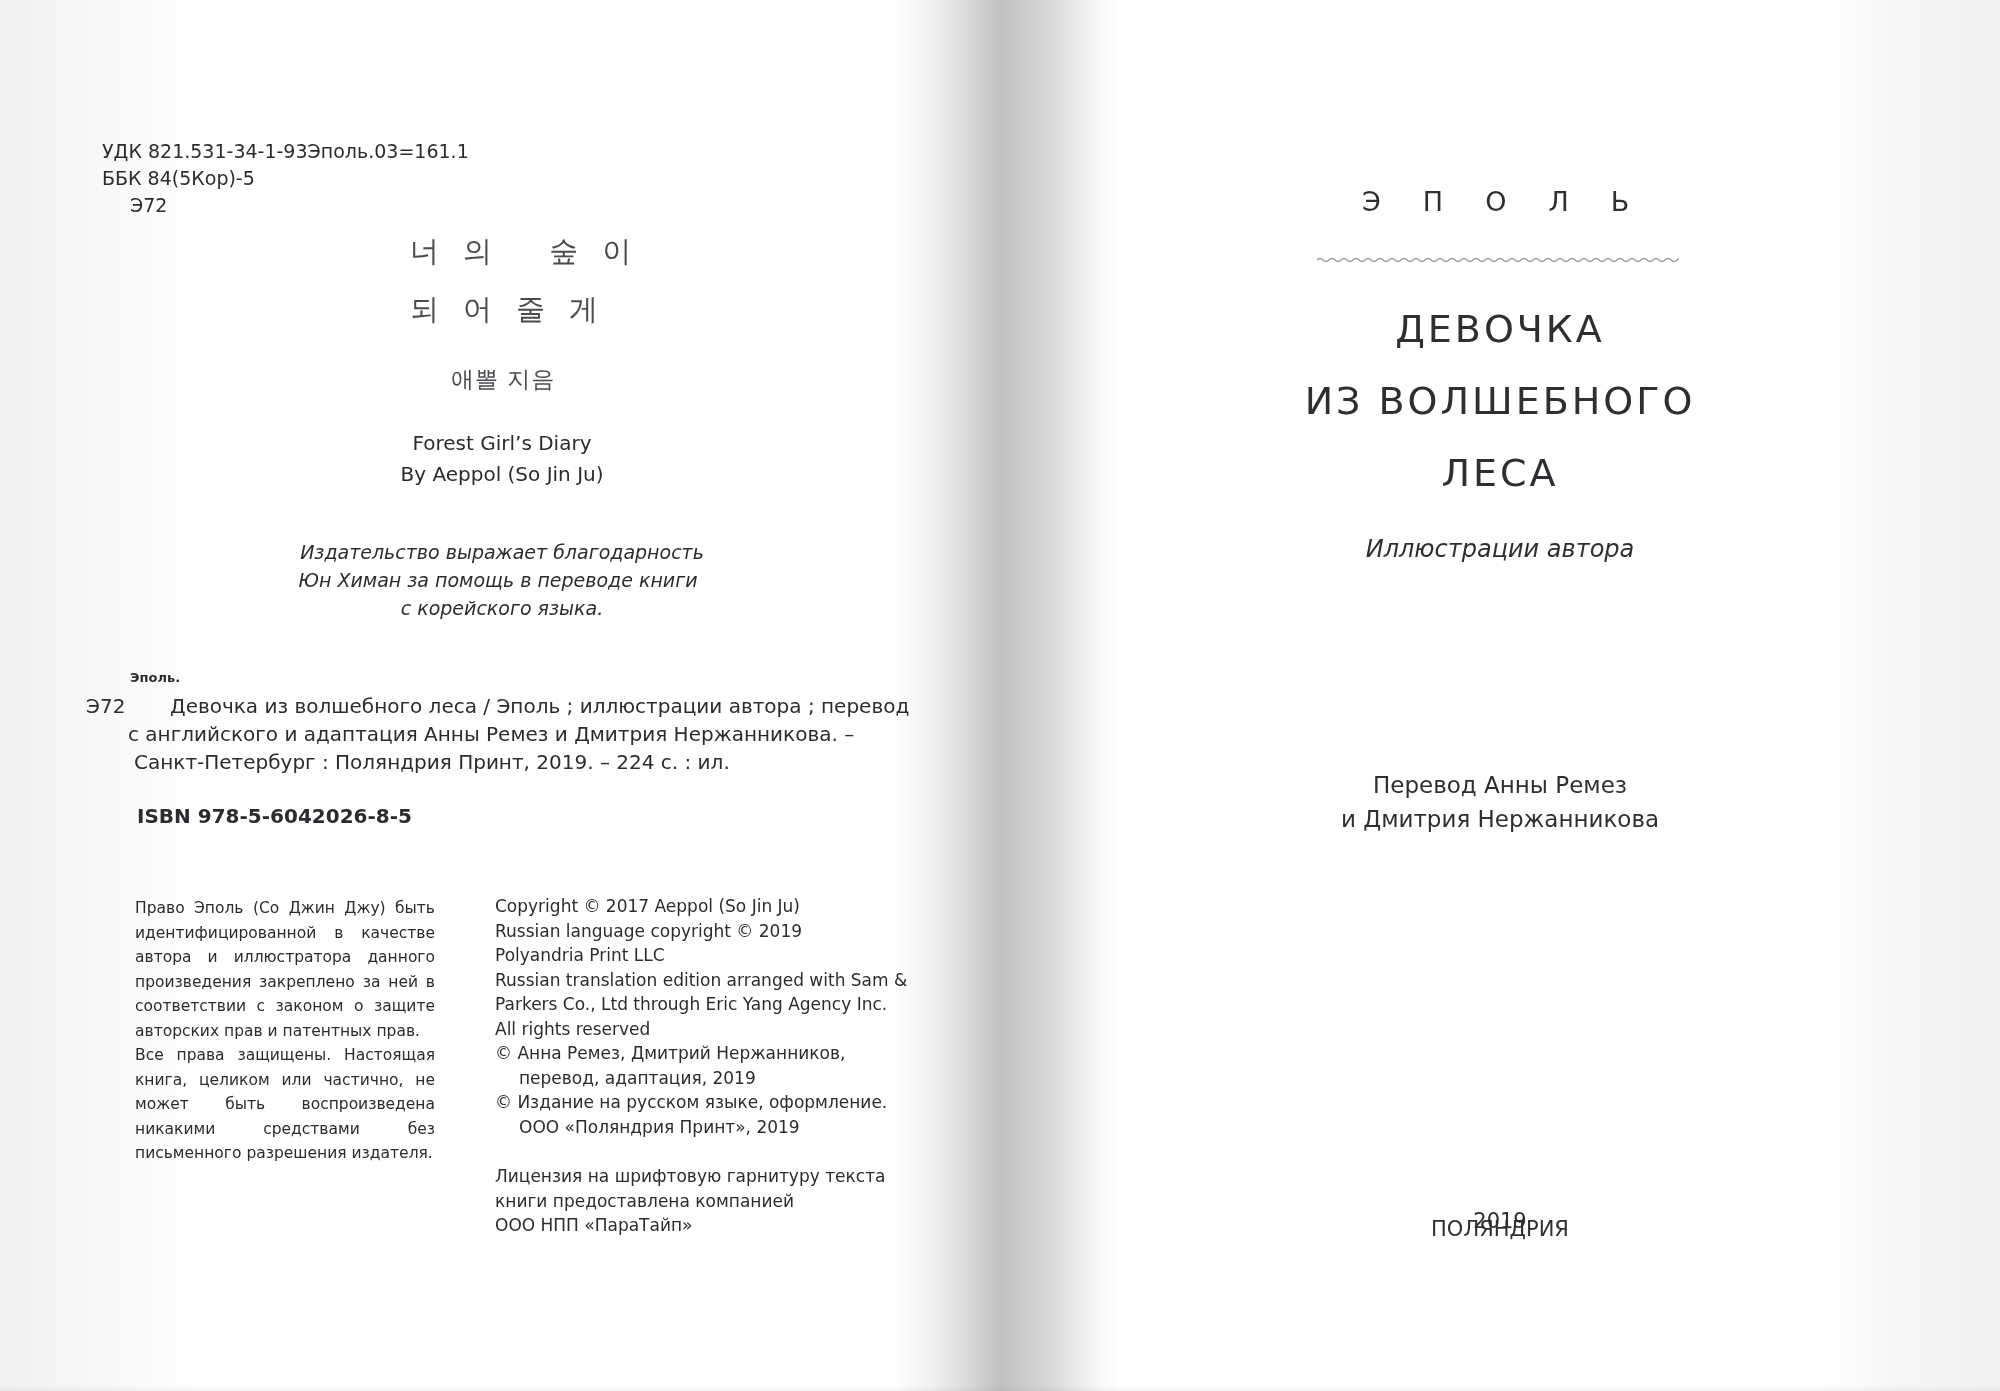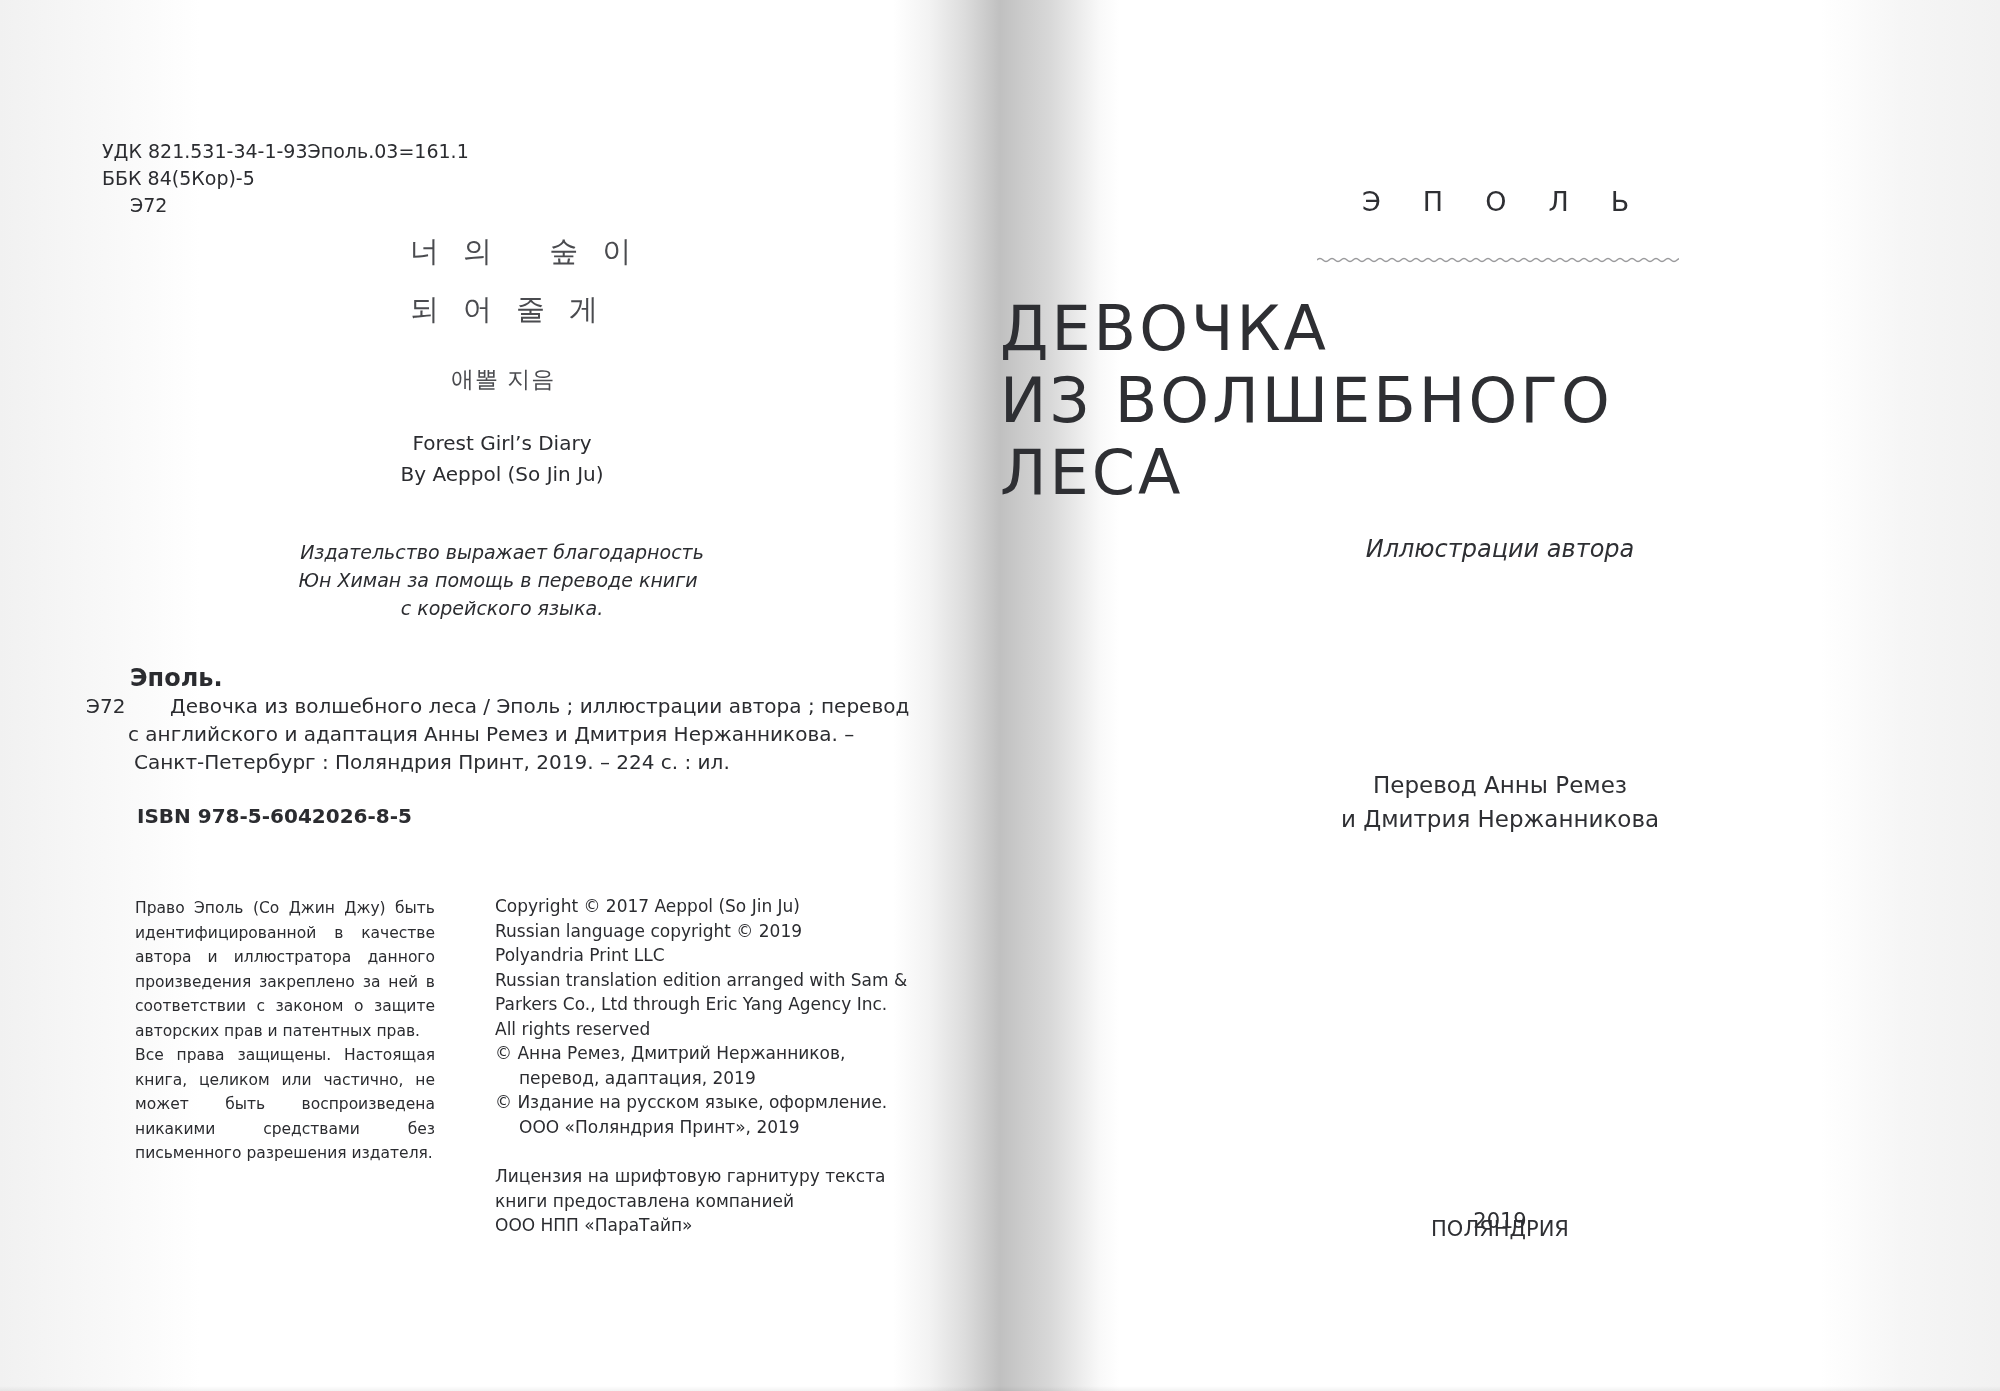--- a/index.html
+++ b/index.html
@@ -24,34 +24,34 @@
   }
   .abs { position: absolute; white-space: nowrap; }
 
   
   .cat-line { font-size: 19px; line-height: 27px; color: #2b2c30; }
   .korean { font-size: 29px; letter-spacing: 24px; color: #4a4b4f; font-family: "DejaVu Sans", sans-serif; }
   .korean-author { font-size: 23px; color: #4a4b4f; letter-spacing: 1px; }
   .eng { font-size: 20px; color: #2b2c30; text-align: center; line-height: 31px; }
   .thanks { font-size: 19px; font-style: italic; color: #2b2c30; text-align: center; line-height: 28px; }
   .bib { font-size: 20px; color: #2b2c30; line-height: 28px; }
-  .bib-bold { font-weight: bold; font-size: 24px; }
+  .bib-bold { font-weight: bold; font-size: 13px; }
   .isbn { font-size: 20px; font-weight: bold; color: #2b2c30; }
   .rights {
     font-size: 15.5px; line-height: 24.5px; color: #2b2c30;
     width: 300px; white-space: normal; text-align: justify;
   }
   .copy { font-size: 17px; line-height: 24.5px; color: #2b2c30; }
   .indent { padding-left: 24px; }
 
   
   .author-spaced { font-size: 27px; letter-spacing: 42px; color: #2e2f33; }
   .wavy { position: absolute; left: 1317px; top: 255px; width: 362px; height: 10px; }
   .title {
-    font-size: 62px; line-height: 72px; color: #2e2f33; 
+    font-size: 38px; line-height: 72px; color: #2e2f33; text-align: center;
     letter-spacing: 3px; font-weight: normal;
   }
   .subtitle { font-size: 24px; font-style: italic; color: #2e2f33; text-align: center; }
   .translators { font-size: 23px; line-height: 34px; color: #2e2f33; text-align: center; }
   .publisher { font-size: 21px; line-height: 31px; color: #2e2f33; text-align: center; }
 </style>
 </head>
 <body>
 
 <div class="spread">

